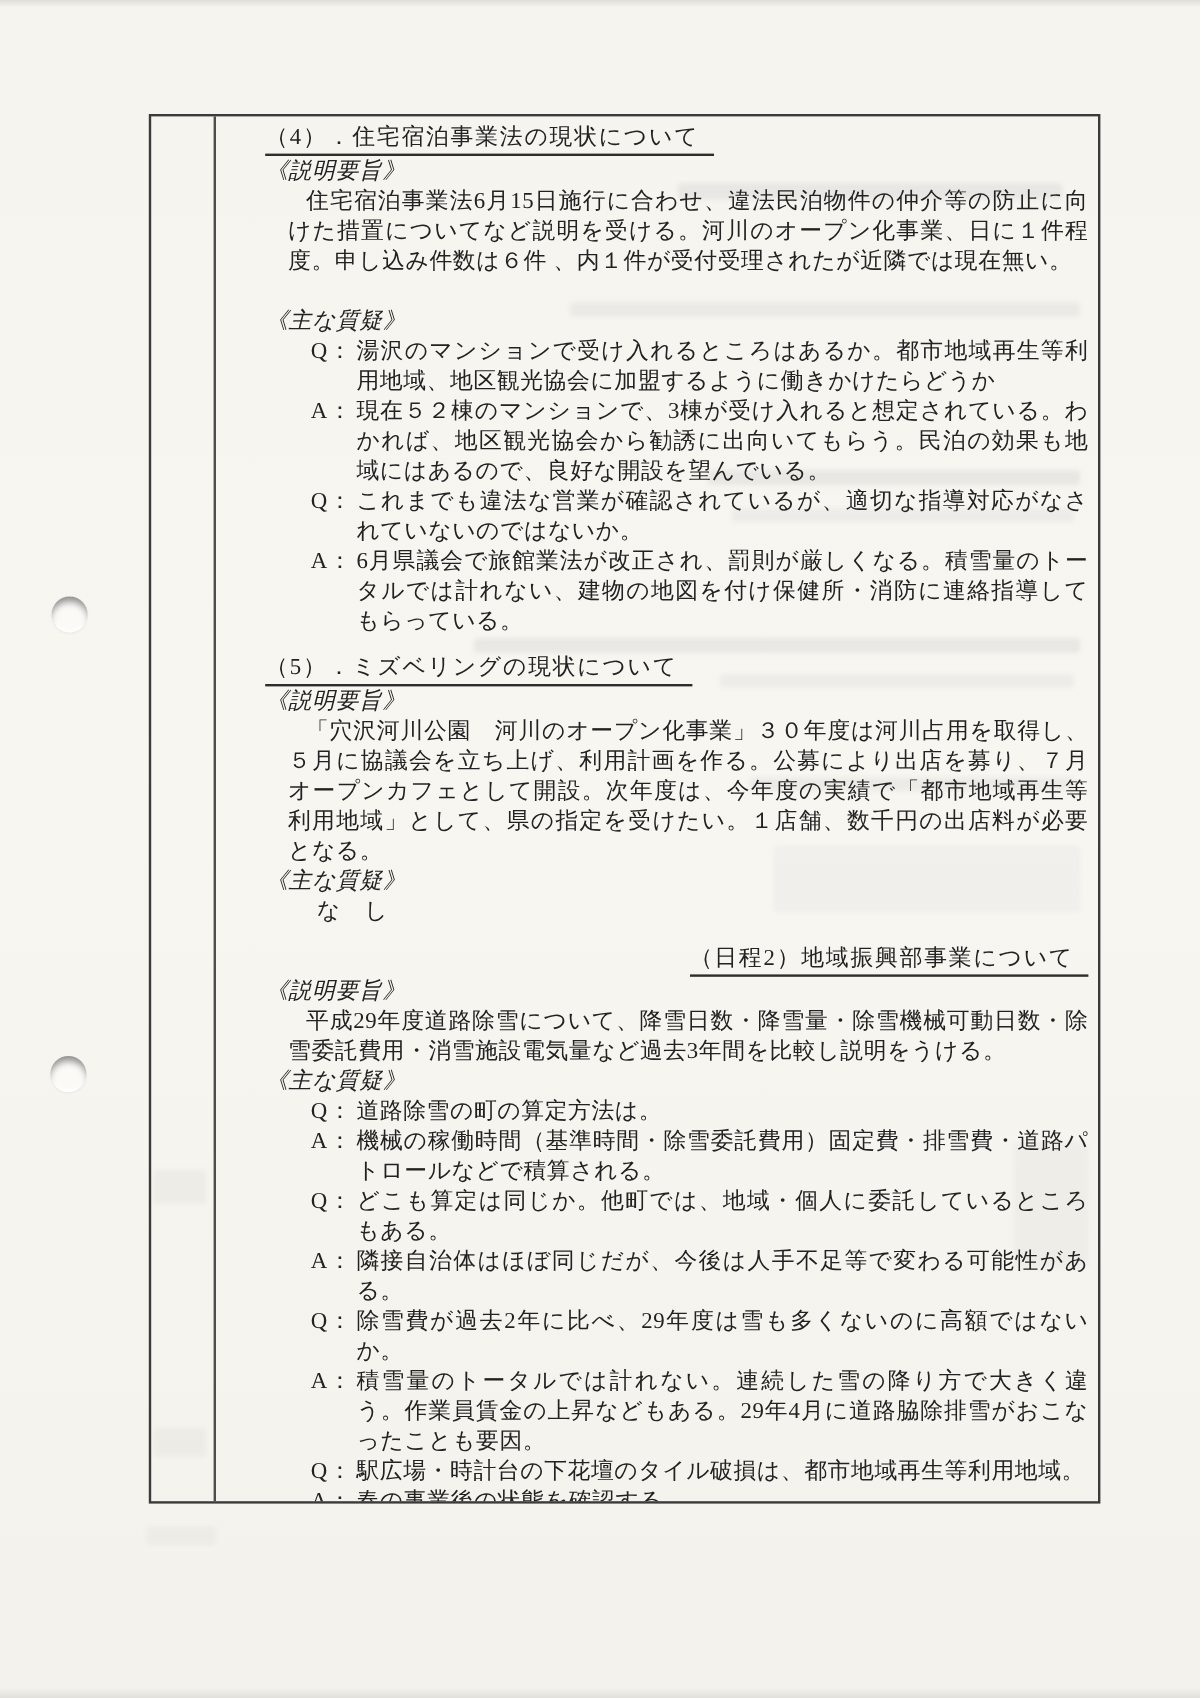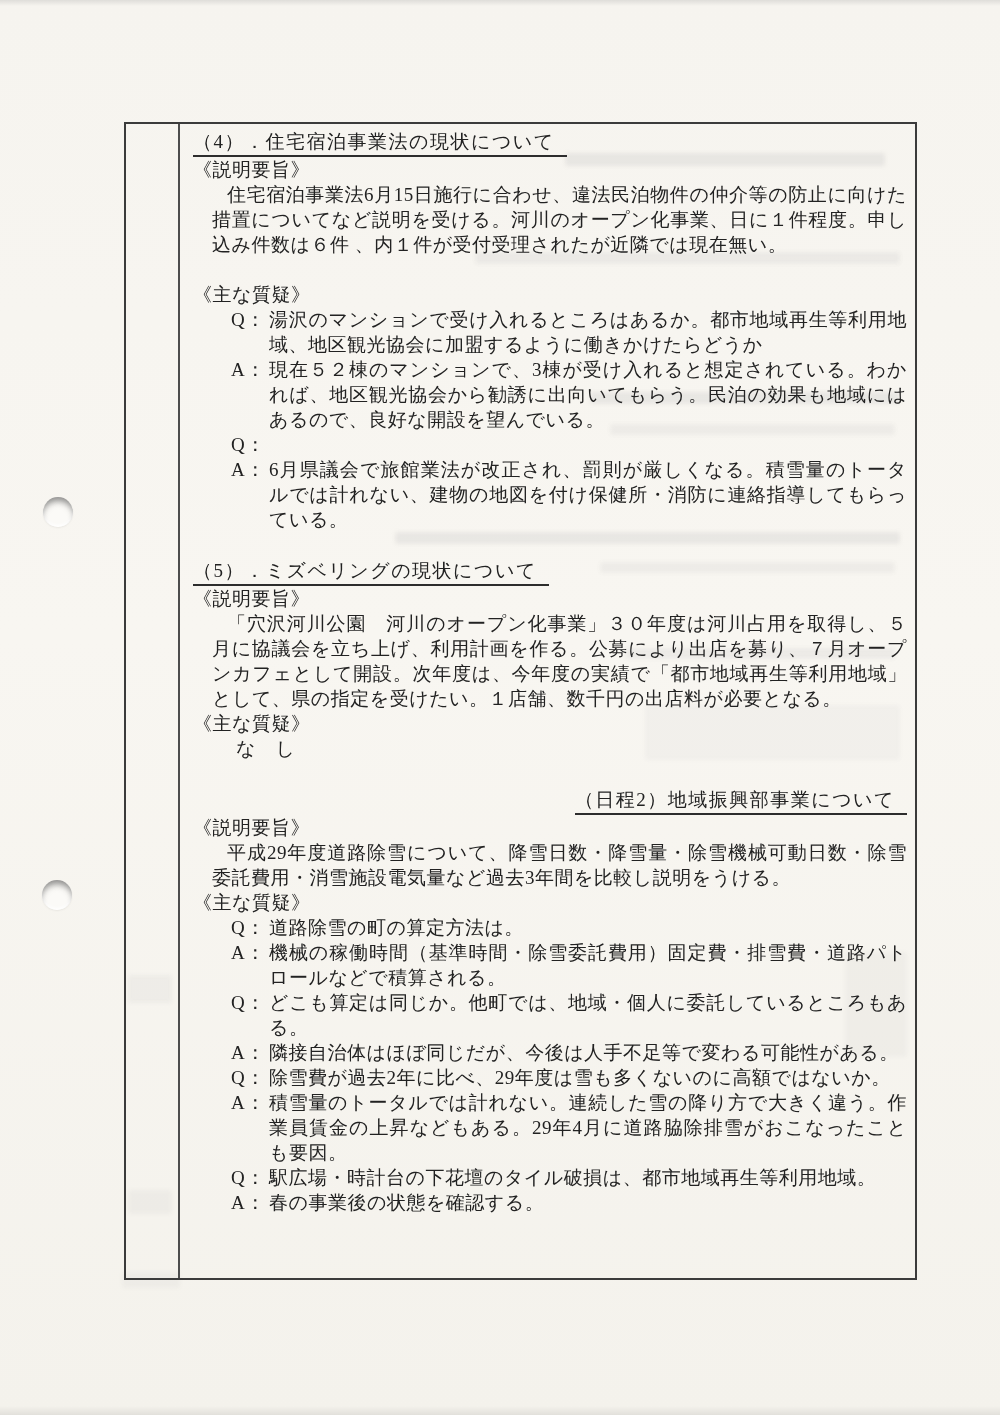--- a/index.html
+++ b/index.html
@@ -53,50 +53,51 @@
   .g6  { left: 600px; top: 562px; width: 295px; height: 11px; opacity: .7; }
   .g7  { left: 625px; top: 648px; width: 270px; height: 11px; opacity: .8; }
   .g8  { left: 645px; top: 705px; width: 255px; height: 55px; opacity: .45; }
   .g9  { left: 845px; top: 952px; width: 62px; height: 105px; opacity: .5; }
   .g10 { left: 128px; top: 975px; width: 44px; height: 28px; opacity: .6; }
   .g11 { left: 128px; top: 1190px; width: 44px; height: 24px; opacity: .55; }
   .g12 { left: 122px; top: 1272px; width: 58px; height: 16px; opacity: .5; }
   
   .doc-table {
     position: absolute;
-    left: 124px; top: 122px;
+    left: 124px; top: 95px;
     width: 793px; height: 1158px;
     border: 2px solid #3b3b3b;
     box-sizing: border-box;
     display: flex;
+    gap: 28px;
   }
   .table-side {
     flex: none;
     width: 52px;
     border-right: 2px solid #4d4d4d;
   }
   .table-content {
     flex: 1;
     box-sizing: border-box;
     padding: 5px 8px 4px 8px;
     font-size: 19px;
     line-height: 25px;
     letter-spacing: 0.5px;
     overflow: hidden;
   }
-  .sec + .sec { margin-top: 26px; }
+  .sec + .sec { margin-top: 14px; }
   .sec-heading { margin-left: 5px; }
   .agenda-heading { margin-left: 0; text-align: right; }
   .hl {
     display: inline-block;
     border-bottom: 2px solid #2d2d2d;
     padding: 0 12px 1px 0;
     letter-spacing: 1.5px;
   }
-  .label { margin-left: 5px; }
+  .label { margin-left: 5px; font-style: italic; }
   .summary {
     margin: 0;
     padding-left: 24px;
     text-indent: 15px;
     text-align: justify;
   }
   .qa-label-gap { margin-top: 25px; }
   .qa { display: flex; padding-left: 43px; }
   .spk { flex: none; width: 38px; letter-spacing: 1px; }
   .qt  { flex: 1; text-align: justify; }
@@ -139,20 +140,21 @@
         <div class="qa">
           <span class="spk">Q：</span>
           <span class="qt">湯沢のマンションで受け入れるところはあるか。都市地域再生等利用地域、地区観光協会に加盟するように働きかけたらどうか</span>
         </div>
         <div class="qa">
           <span class="spk">A：</span>
           <span class="qt">現在５２棟のマンションで、3棟が受け入れると想定されている。わかれば、地区観光協会から勧誘に出向いてもらう。民泊の効果も地域にはあるので、良好な開設を望んでいる。</span>
         </div>
         <div class="qa">
           <span class="spk">Q：</span>
+          <span class="qt">これまでも違法な営業が確認されているが、適切な指導対応がなされていないのではないか。</span>
         </div>
         <div class="qa">
           <span class="spk">A：</span>
           <span class="qt">6月県議会で旅館業法が改正され、罰則が厳しくなる。積雪量のトータルでは計れない、建物の地図を付け保健所・消防に連絡指導してもらっている。</span>
         </div>
       </section>
 
       <section class="sec">
         <div class="sec-heading">
           <span class="hl">（5）．ミズベリングの現状について</span>

